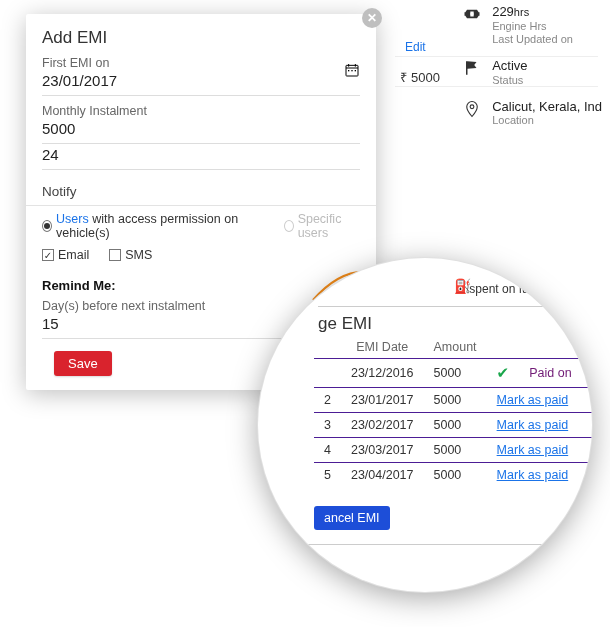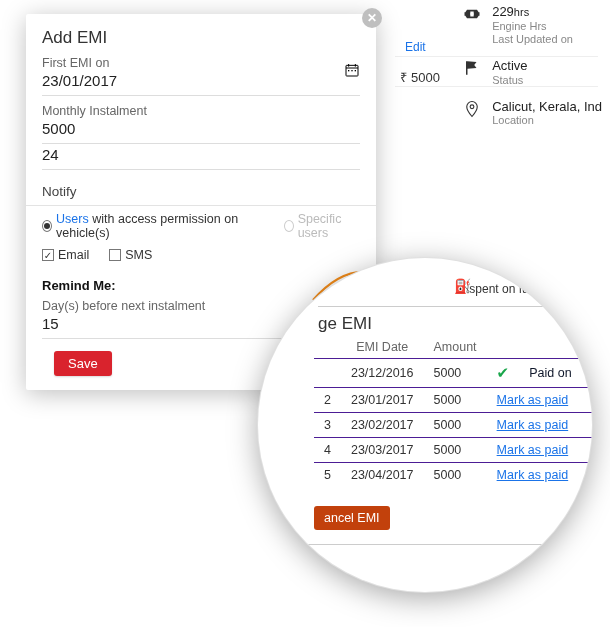--- a/index.html
+++ b/index.html
@@ -63,26 +63,26 @@
   .fuel-icon  { position:absolute; top:20px; right:120px; font-size:14px; }
   .hr-c1 { position:absolute; top:48px; left:60px; right:30px; border-top:1px solid #ccc; }
   .ge { position:absolute; top:56px; left:60px; font-size:17px; color:#333; }
   .tbl {
     position:absolute; top:78px; left:56px; right:20px;
     font-size:12.5px; color:#333; border-collapse:collapse;
   }
   .tbl th { text-align:center; font-weight:400; color:#666; padding:4px 10px;}
   .tbl td { padding:5px 10px; border-top:1px solid #4c1d95; white-space:nowrap; }
   .mark { color:#1a73e8; text-decoration:underline; }
-  .paid-txt { color:#0f172a;text-align:right; }
+  .paid-txt { color:#701a75;text-align:right; }
   .chk { color:#1aa64b; font-size:15px; }
   .paid-date { color:#666; }
   .cancel-btn {
     position:absolute; top:248px; left:56px;
-    background:#c2410c; color:#fff; border:none;
+    background:#1d4ed8; color:#fff; border:none;
     padding:5px 10px; font-size:12.5px; border-radius:3px;
   }
   .hr-c2 { position:absolute; top:286px; left:40px; right:30px; border-top:1px solid #ccc; }
 
   
   .arrow { position:absolute; left:308px; top:260px; width:100px; height:60px; pointer-events:none; }
 </style>
 </head>
 <body>
 

